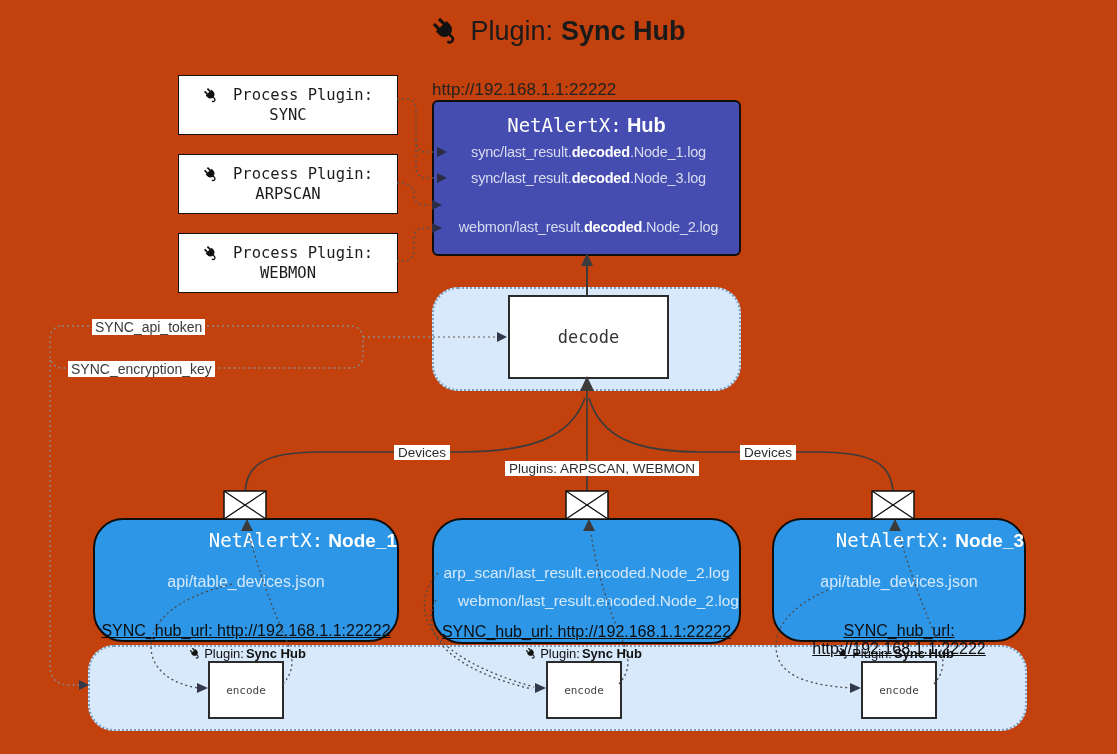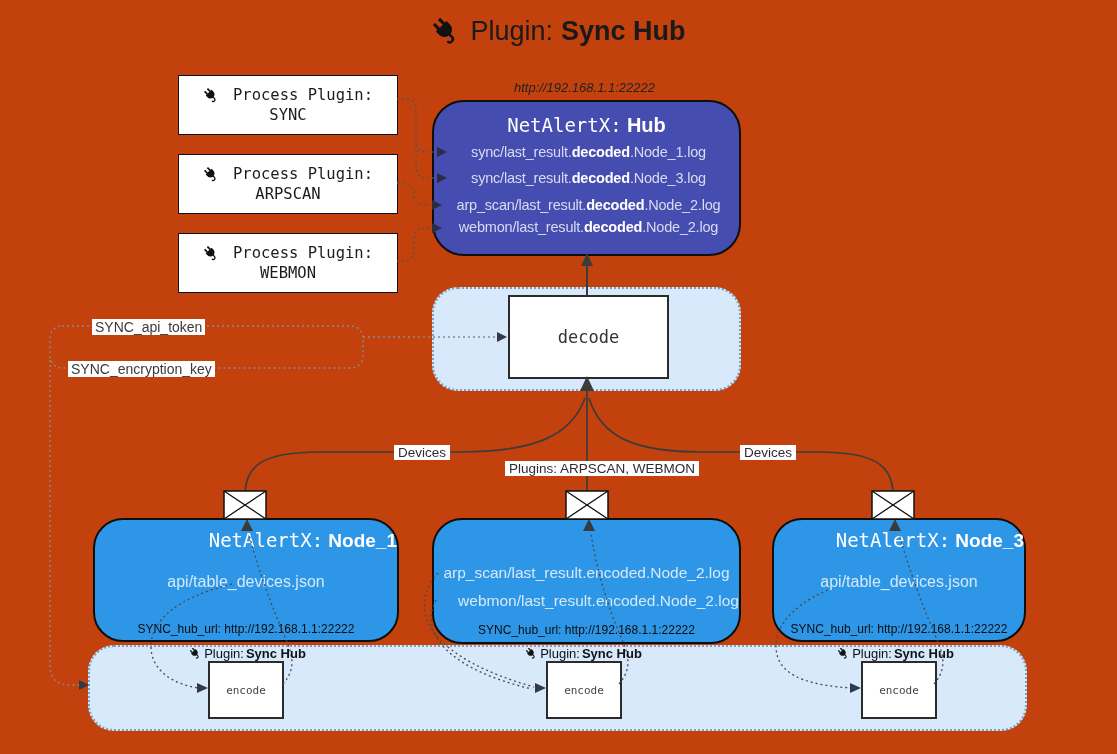--- a/index.html
+++ b/index.html
@@ -11,23 +11,23 @@
          font-size:27px;color:#1a1a1a;z-index:6;}
   .title .tname{font-weight:bold;}
 
   
   .ppbox{left:178px;width:218px;height:58px;border:1.6px solid #111;background:#fff;z-index:2;
          font-family:"DejaVu Sans Mono",monospace;font-size:15.5px;color:#1c1c1c;text-align:center;
          display:flex;flex-direction:column;justify-content:center;gap:2px;}
   .ppbox .l1{display:flex;align-items:center;justify-content:center;gap:13px;}
 
   
-  .huburl{left:432px;width:305px;top:80px;text-align:center;font-size:13px;color:#222;z-index:2;font-style:italic;}
+  .huburl{left:432px;width:305px;top:80px;font-size:17px;color:#222;z-index:2;}
   .hub{left:432px;top:100px;width:305px;height:152px;background:#454db1;border:2px solid #0e0e0e;
-       border-radius:32px;z-index:2;color:#fff;}
+       border-radius:6px;z-index:2;color:#fff;}
   .hub-title{position:absolute;left:0;right:0;top:12px;text-align:center;font-size:19px;}
   .hub-title .pre{font-family:"DejaVu Sans Mono",monospace;}
   .hub-title .nm{font-weight:bold;font-size:20px;}
   .hub-row{position:absolute;left:6px;right:2px;height:20px;text-align:center;font-size:14.5px;
            color:#d9dcf0;letter-spacing:-0.2px;white-space:nowrap;}
   .hub-row b{color:#ffffff;}
 
   
   .panel{background:#d8e9fb;border:2px dotted #7d9ebd;border-radius:26px;z-index:1;}
   .decode-panel{left:432px;top:287px;width:305px;height:100px;}
@@ -36,21 +36,21 @@
             font-family:"DejaVu Sans Mono",monospace;color:#333;z-index:2;}
   .decode-box{left:508px;top:295px;width:157px;height:80px;font-size:17px;}
   .encode-box{width:72px;height:54px;font-size:11px;color:#444;}
 
   
   .node{background:#2e96e6;border:2px solid #0e0e0e;border-radius:30px;z-index:2;color:#fff;}
   .node-title{position:absolute;left:0;right:0;top:9px;text-align:right;font-size:19px;white-space:nowrap;}
   .node-title .pre{font-family:"DejaVu Sans Mono",monospace;}
   .node-title .nm{font-weight:bold;}
   .node-line{position:absolute;left:0;right:0;text-align:center;font-size:16px;color:#d5e9fb;white-space:nowrap;}
-  .node-url{position:absolute;left:0;right:0;text-align:center;font-size:12px;color:#0c0c0c;}
+  .node-url{position:absolute;left:0;right:0;text-align:center;font-size:16px;color:#0c0c0c;text-decoration:underline;}
 
   
   .lbl{background:#fff;padding:0 4px;color:#2d2d2d;font-size:13.5px;z-index:6;white-space:nowrap;}
   .setlbl{background:#fff;padding:0 3px;color:#3a3a3a;font-size:14px;z-index:6;white-space:nowrap;}
 
   .plugin-lbl{z-index:6;font-size:13px;color:#111;display:flex;align-items:center;gap:2px;
               justify-content:center;white-space:nowrap;}
   .plugin-lbl .nm{font-weight:bold;}
 
   .svg-layer{position:absolute;left:0;top:0;width:1117px;height:754px;z-index:5;pointer-events:none;}
@@ -120,21 +120,20 @@
   </div>
 
   <div class="abs huburl">http://192.168.1.1:22222</div>
   <div class="abs hub">
     <div class="hub-title">
       <span class="pre">NetAlertX:</span>
       <span class="nm">Hub</span>
     </div>
     <div class="hub-row" style="top:42px;"><span>sync/last_result.</span><b>decoded</b><span>.Node_1.log</span></div>
     <div class="hub-row" style="top:68px;"><span>sync/last_result.</span><b>decoded</b><span>.Node_3.log</span></div>
-    <div class="hub-row" style="top:95px;"><span>arp_scan/last_result.</span><b>decoded</b><span>.Node_2.log</span></div>
     <div class="hub-row" style="top:117px;"><span>webmon/last_result.</span><b>decoded</b><span>.Node_2.log</span></div>
   </div>
 
   <div class="abs panel decode-panel"></div>
   <div class="abs whitebox decode-box">decode</div>
 
   <div class="abs setlbl" style="left:92px;top:319px;">SYNC_api_token</div>
   <div class="abs setlbl" style="left:68px;top:361px;">SYNC_encryption_key</div>
 
   <div class="abs lbl" style="left:394px;top:445px;">Devices</div>

